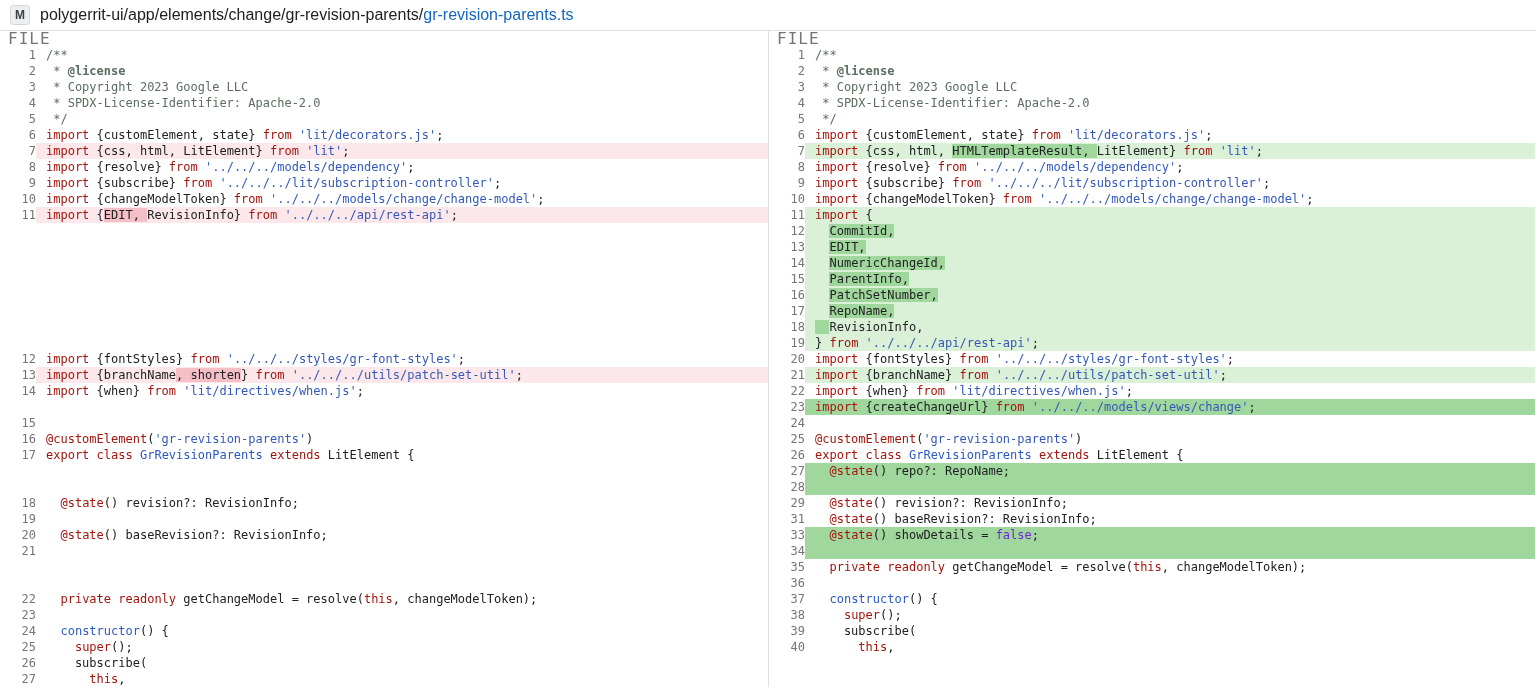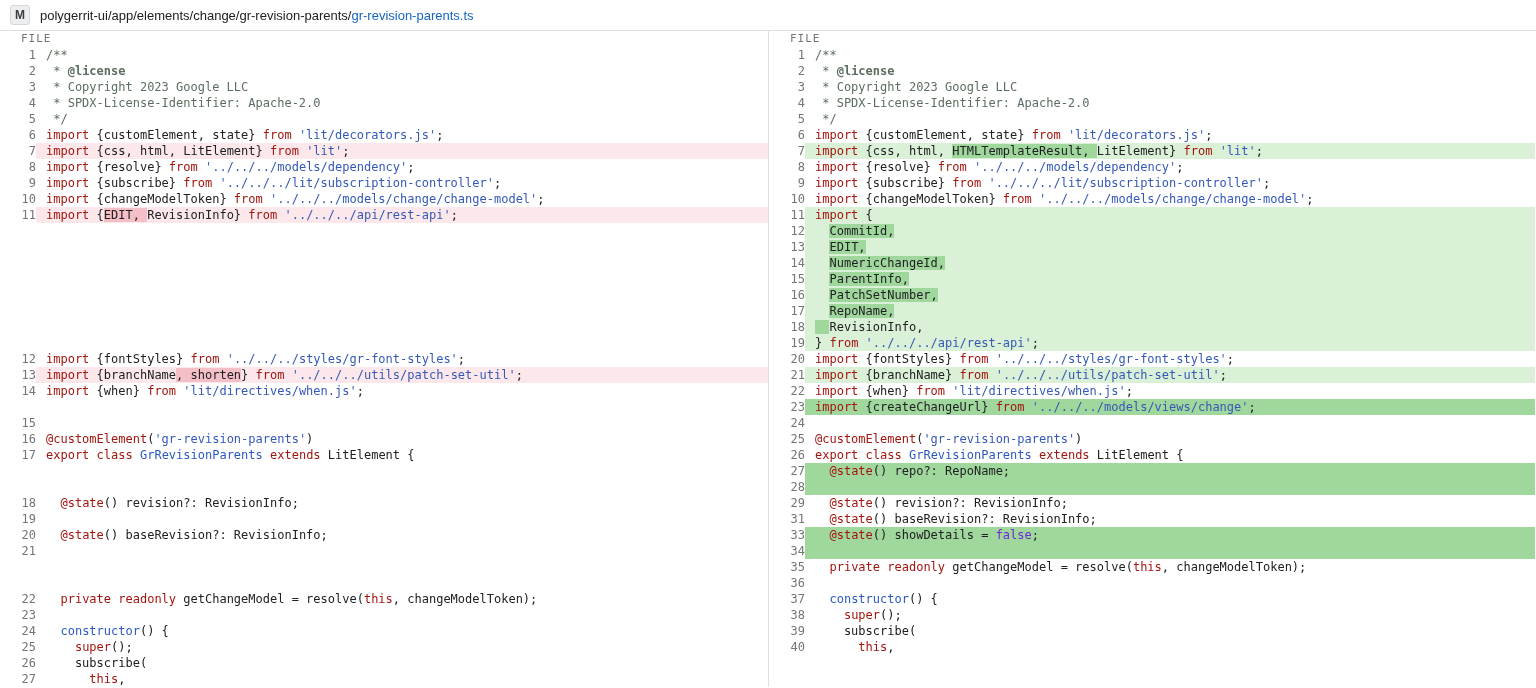--- a/index.html
+++ b/index.html
@@ -12,33 +12,33 @@
   .file-header {
     height: 31px; display: flex; align-items: center;
     padding: 0 8px; border-bottom: 1px solid #e0e0e0; background: #fff;
   }
   .status-chip {
     width: 20px; height: 20px; margin: 0 10px 0 2px;
     background: #eceef0; border: 1px solid #d5d7da; border-radius: 3px;
     display: flex; align-items: center; justify-content: center;
     font: bold 12px "Liberation Sans", sans-serif; color: #3c4043;
   }
-  .file-path { font-size: 13px; color: #202124; white-space: nowrap; }
+  .file-path { font-size: 16px; color: #202124; white-space: nowrap; }
   .file-name-link { color: var(--link, #1565c0); cursor: pointer; }
   
   .diff {
     display: flex; width: 1536px;
     font-family: "DejaVu Sans Mono", "Liberation Mono", monospace;
     font-size: 12px; line-height: 16px; color: #202124;
   }
   .pane { width: 768px; flex: none; overflow: hidden; }
   .pane.right { width: 767px; border-left: 1px solid #e0e0e0; }
   .file-row { display: flex; height: 16px; }
   .file-label {
-    padding-left: 21px; color: #757575; font-size: 11px; letter-spacing: 1px;
+    padding-left: 8px; color: #757575; font-size: 16px; letter-spacing: 1px;
   }
   .row { display: flex; height: 16px; }
   .num {
     flex: 0 0 36px; text-align: right; color: #757575;
     white-space: pre; cursor: pointer;
   }
   .code { flex: 1 1 auto; padding-left: 10px; white-space: pre; overflow: hidden; }
   .code.rm       { background: var(--rm-bg, #fce8ea); }
   .code.add      { background: var(--add-bg, #daf0d7); }
   .code.addfull  { background: var(--add-hl, #a0d79c); }

